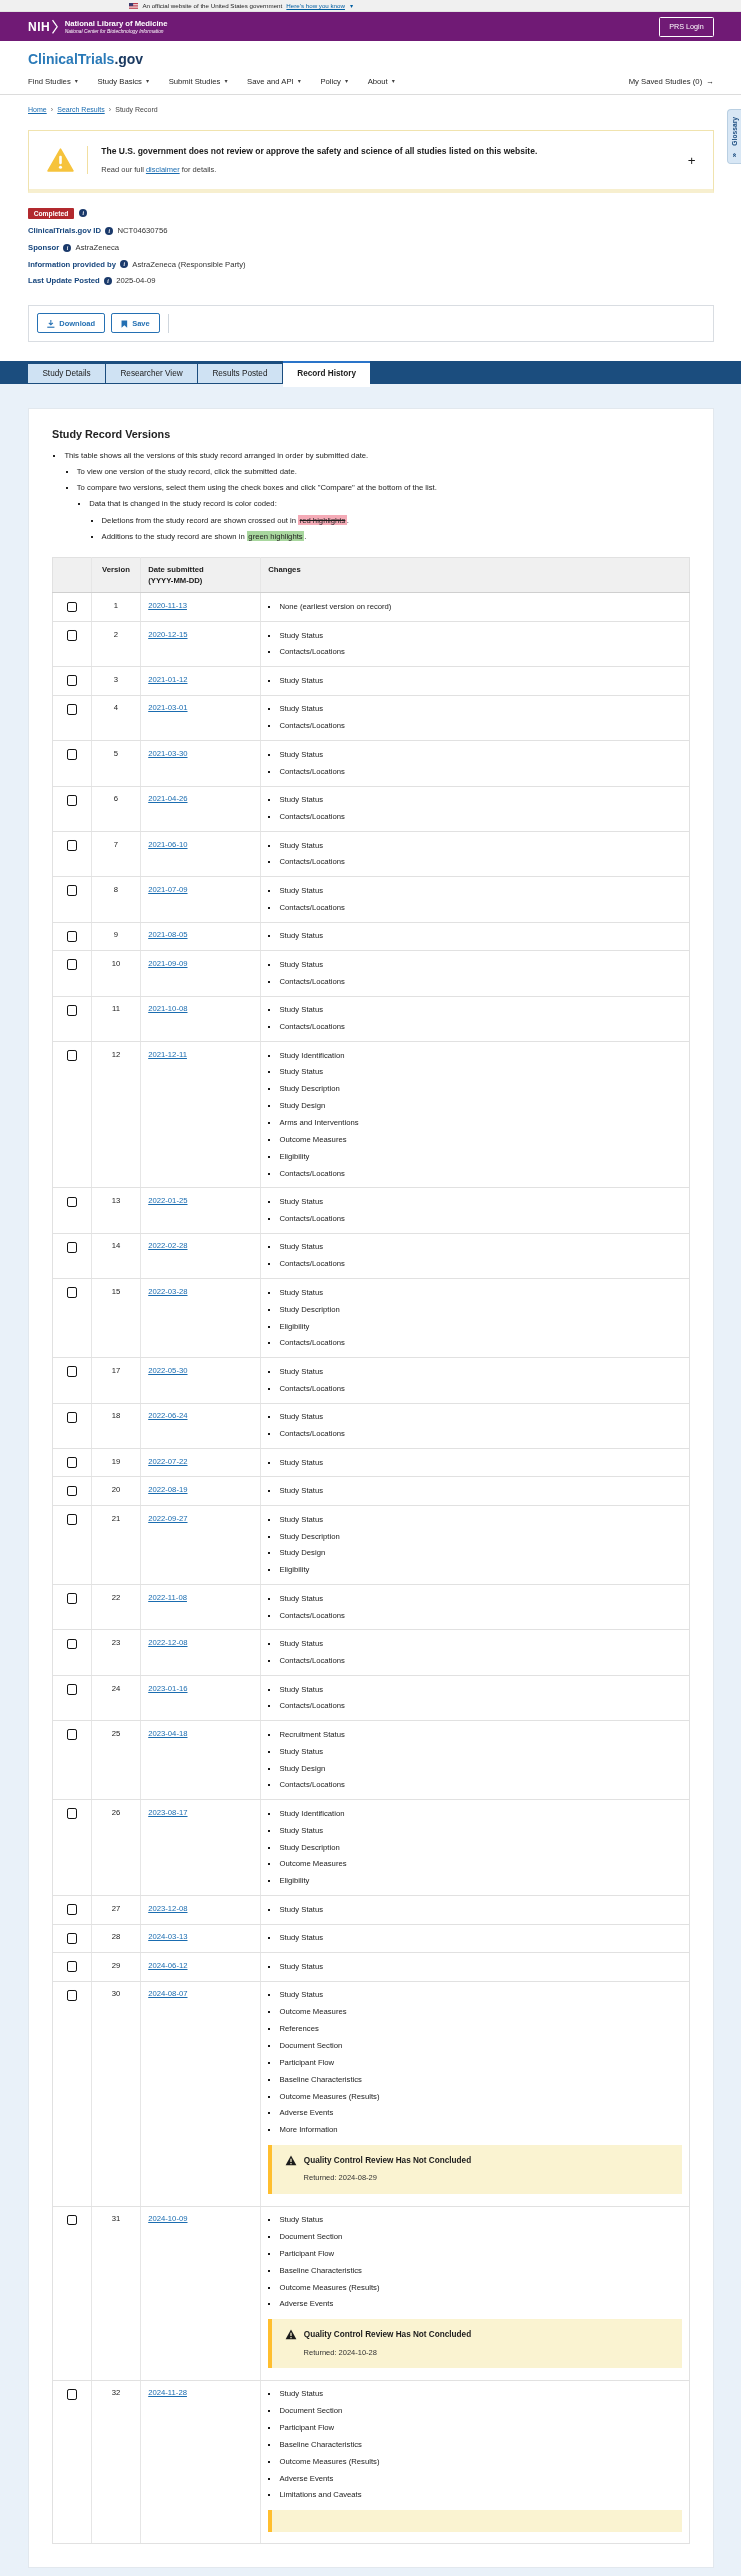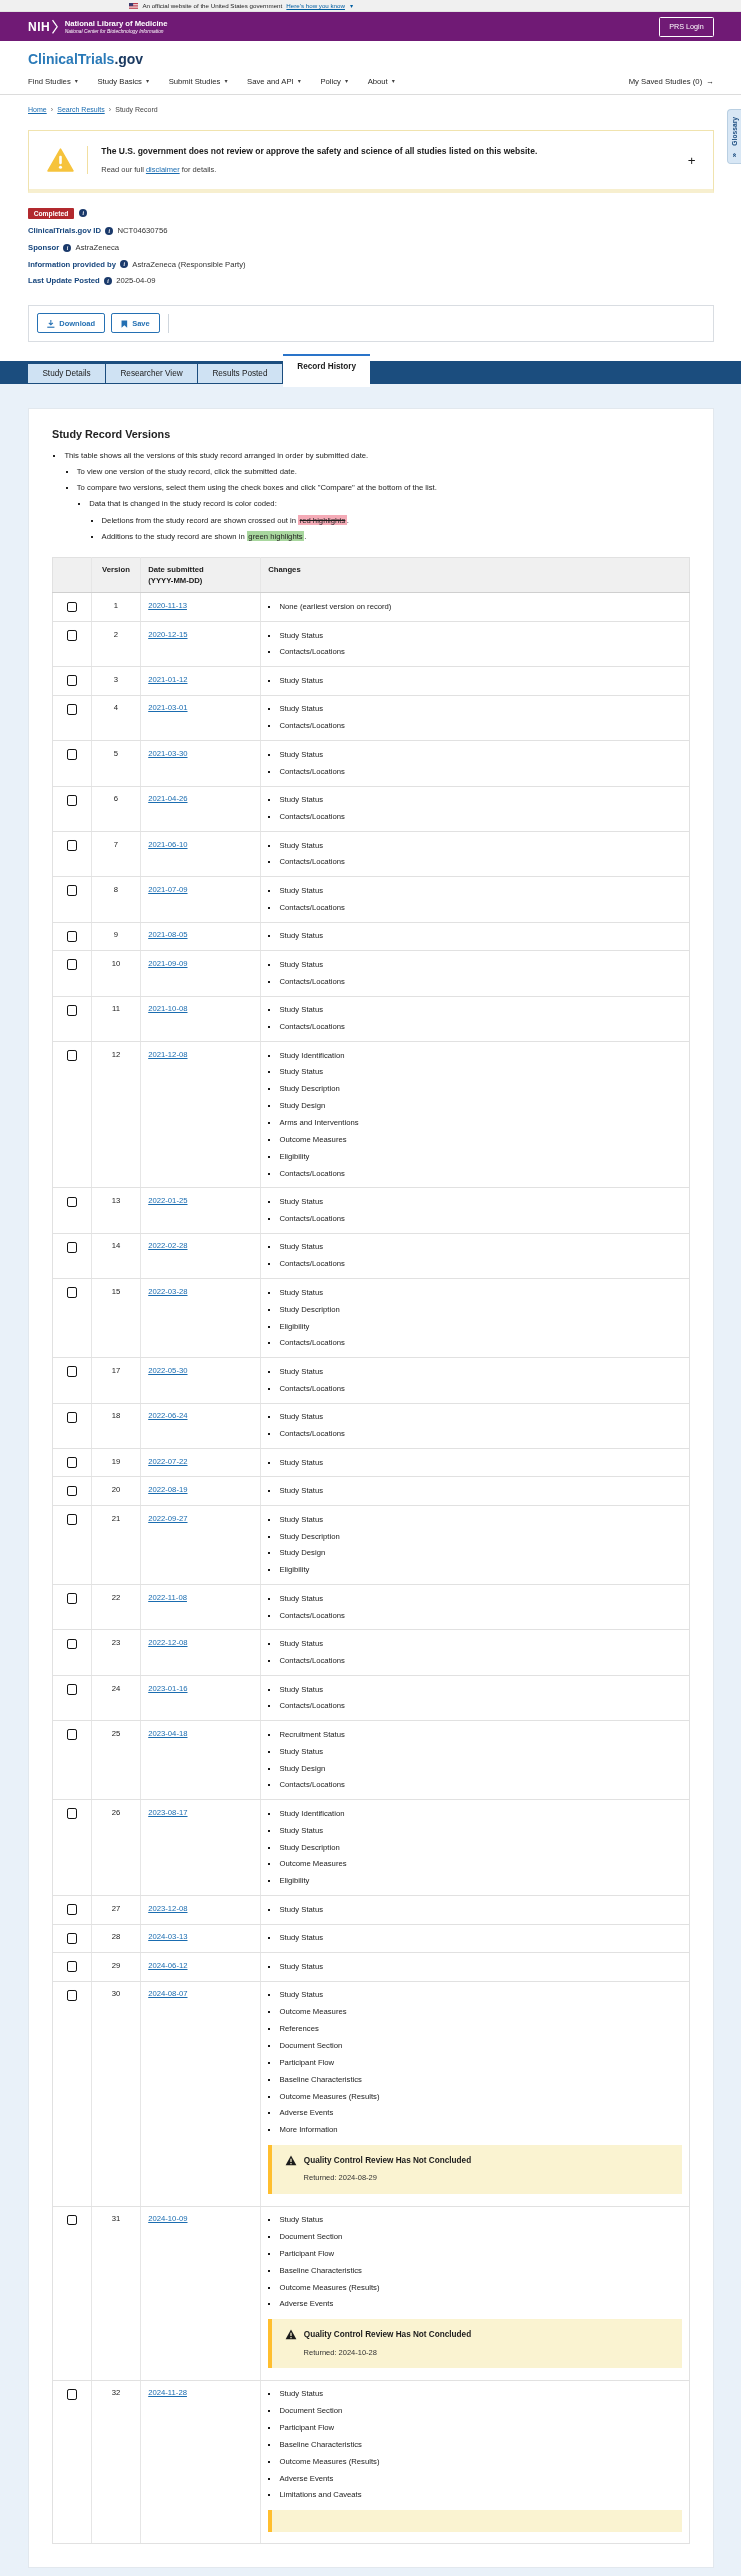--- a/index.html
+++ b/index.html
@@ -74,21 +74,21 @@
   .btn-outline { display:inline-flex; gap:4.6px; align-items:flex-end; border:0.5px solid #2470b3; color:#2470b3;
                  background:#fff; padding:4.6px 8.8px; border-radius:2.1px; font-size:7.5px; font-weight:bold;
                  cursor:pointer; font-family:"Liberation Sans",sans-serif;}
   .vdiv { width:0.5px; height:19.6px; background:#cfd6dd; margin-left:2.1px; }
 
   
   .tabstrip { margin-top:19.6px; background:#1b4d7e; display:flex; align-items:flex-end; padding-left:28px; height:23px; }
   .tab { background:#cfe2f3; color:#1b1b1b; font-size:8.2px; padding:5.2px 14.4px; margin-right:1px;
          border-bottom:1px solid #1b4d7e; cursor:pointer; white-space:nowrap;margin-top:48px; }
   .tab.active { background:#fff; font-weight:bold; border-top:2.1px solid #2a74c9; border-bottom:none;
-                padding-top:6.2px; padding-bottom:16px; margin-bottom:-3.1px; position:relative; z-index:2;text-align:right;}
+                padding-top:6.2px; padding-bottom:9px; margin-bottom:-3.1px; position:relative; z-index:2;text-align:right;}
 
   
   .content { background:#e9f1f9; padding:24px 28px 36px; }
   .card { background:#fff; border:0.5px solid #e2e8ee; padding:18.5px 23px 23px; }
   .card h2 { font-size:10.8px; font-weight:bold; color:#222; margin-bottom:10.3px; }
   .notes ul { list-style:square; padding-left:12.4px; font-size:7.7px; color:#222; }
   .notes li { margin-top:4.6px; line-height:1.5; }
   .hl-red { background:#f4aab6; text-decoration:line-through; padding:0.5px 1.5px;}
   .hl-green { background:#a8d79e; padding:0.5px 1.5px;}
 
@@ -439,21 +439,21 @@
                   <li>Study Status</li>
                   <li>Contacts/Locations</li>
                 </ul>
               </td>
             </tr>
             <tr>
               <td class="col-cb bR c">
                 <div class="cb"></div>
               </td>
               <td class="col-ver bR c">12</td>
-              <td class="col-date bR"><a class="datelink">2021-12-08</a></td>
+              <td class="col-date bR"><a class="datelink">2021-12-11</a></td>
               <td class="changes">
                 <ul>
                   <li>Study Identification</li>
                   <li>Study Status</li>
                   <li>Study Description</li>
                   <li>Study Design</li>
                   <li>Arms and Interventions</li>
                   <li>Outcome Measures</li>
                   <li>Eligibility</li>
                   <li>Contacts/Locations</li>

